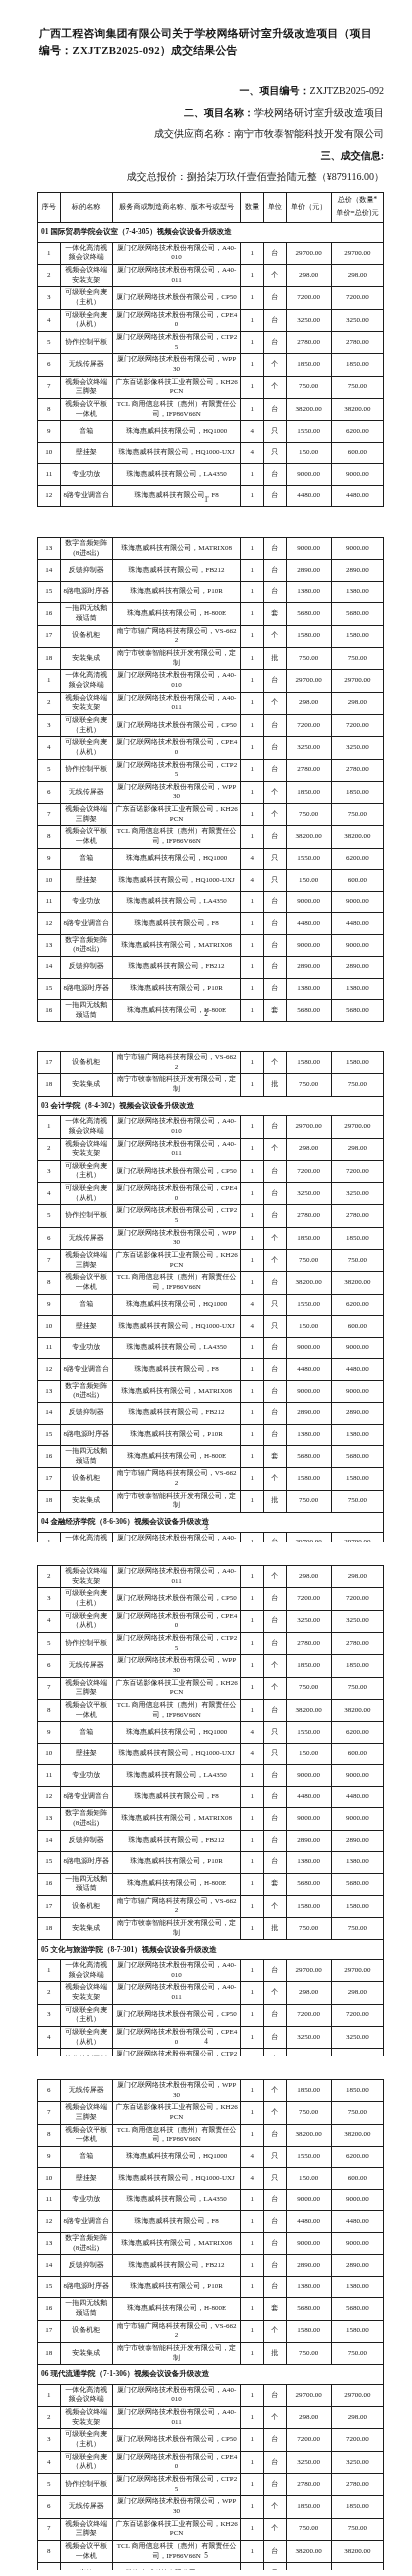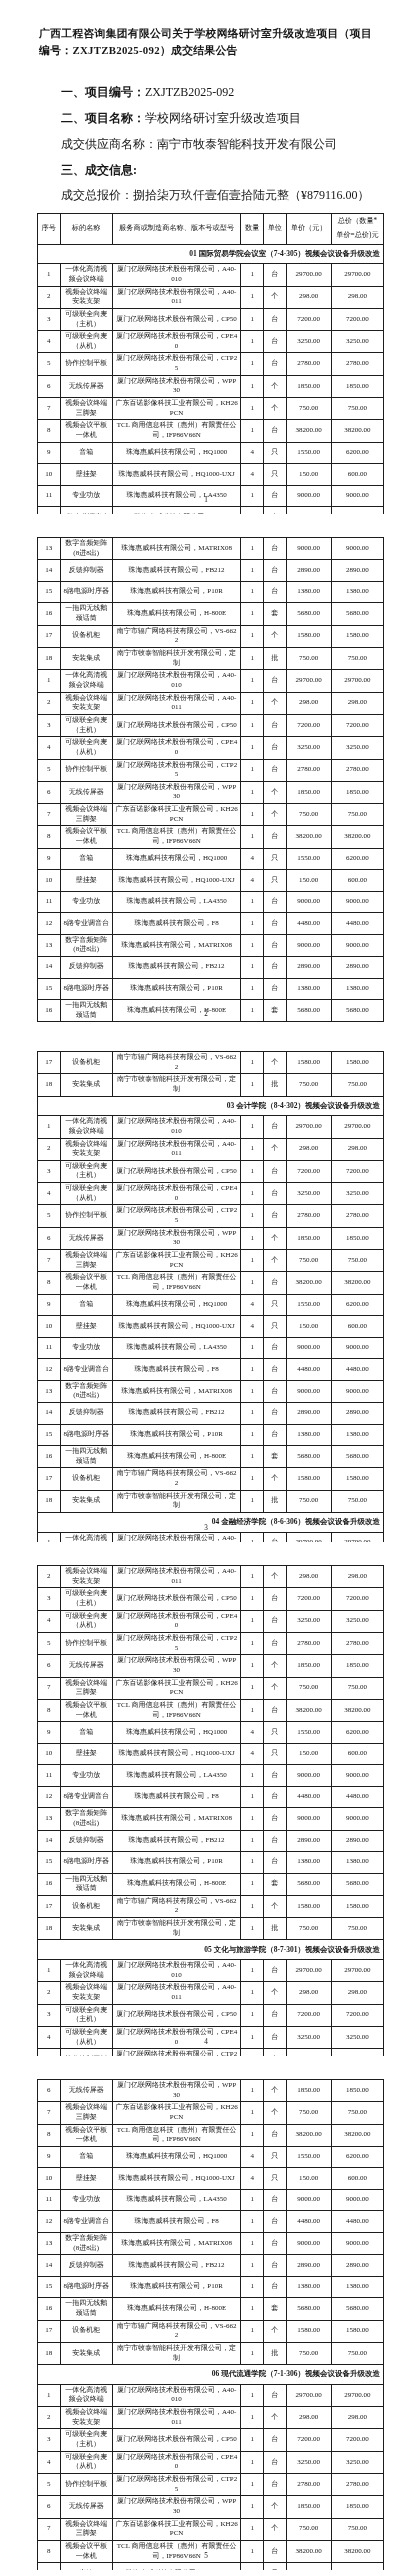--- a/index.html
+++ b/index.html
@@ -3,28 +3,28 @@
 <meta charset="utf-8">
 <style>
   html,body{margin:0;padding:0;background:#ffffff;}
   body{width:412px;font-family:"Liberation Serif","DejaVu Serif",serif;color:#161616;}
   #doc{width:412px;}
   .page{position:relative;width:412px;height:514px;box-sizing:border-box;
         padding:23px 28px 0 37px;overflow:hidden;background:#ffffff;}
   .title{font-size:10.8px;font-weight:bold;line-height:1.6;
          margin:2.1px 2.1px 20.6px 2.1px;letter-spacing:0.3px;}
   .intro{margin:0 0 4.1px 0;}
-  p.field{font-size:12px;line-height:2.15;margin:0;text-indent:2em;}
+  p.field{font-size:10px;line-height:2.15;margin:0;text-indent:2em;text-align:right;}
   .b{font-weight:bold;}
   table.items{width:100%;border-collapse:collapse;table-layout:fixed;font-size:7px;}
   table.items td,table.items th{border:0.5px solid #1c1c1c;text-align:center;
          vertical-align:middle;padding:1px 2.6px;line-height:1.38;word-break:break-all;}
   table.items th{font-weight:normal;font-size:7.2px;height:25px;line-height:1.9;}
   table.items tr.item td{height:18.5px;}
-  table.items tr.sec td{text-align:right;font-weight:bold;font-size:7.5px;
+  table.items tr.sec td{text-align:left;font-weight:bold;font-size:7.5px;
          height:14.4px;padding:2.1px 3.1px;word-break:keep-all;}
   col.c1{width:6.5%}col.c2{width:15%}col.c3{width:37%}col.c4{width:6.5%}
   col.c5{width:6.5%}col.c6{width:13%}col.c7{width:15%}
   .pageno{position:absolute;bottom:10.3px;left:0;width:100%;text-align:center;
           font-size:7.2px;}
 </style>
 </head>
 <body>
 
 <div id="doc">

